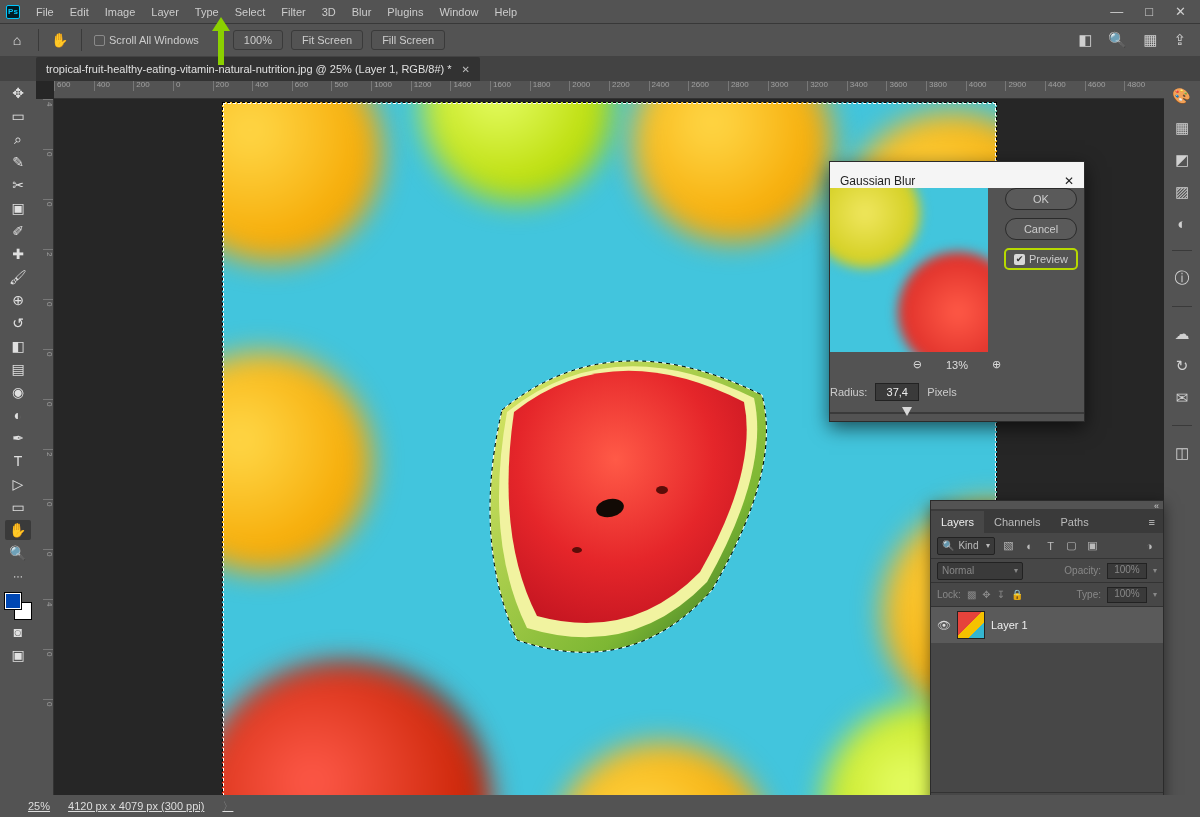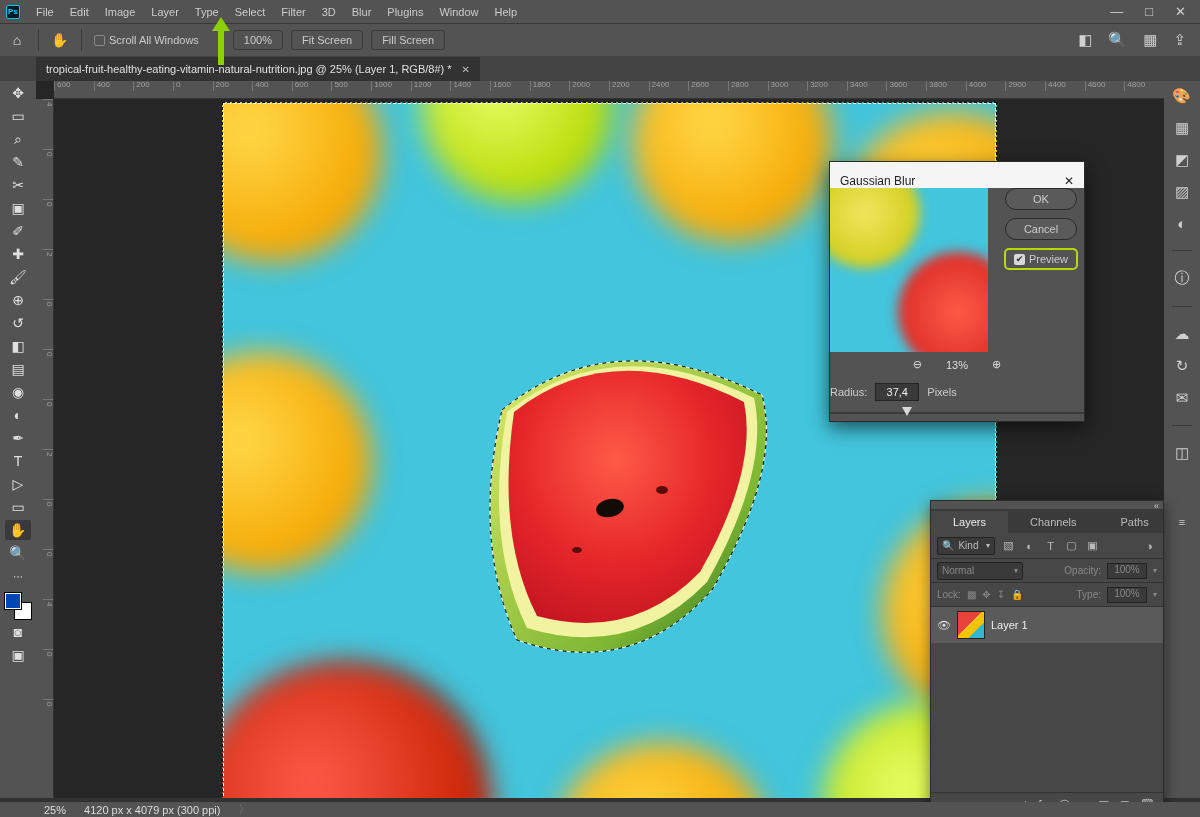--- a/index.html
+++ b/index.html
@@ -73,39 +73,39 @@
 .dialog .radiusrow{display:flex;align-items:center;gap:8px;margin-top:12px;font-size:11px;}
 .dialog .radiusrow input{width:44px;height:18px;background:#3a3a3a;border:1px solid #222;color:#eee;text-align:center;font-size:11px;}
 .dialog .slider{position:relative;height:16px;margin-top:4px;}
 .dialog .slider .track{position:absolute;left:0;right:0;top:7px;height:2px;background:#3a3a3a;}
 .dialog .slider .thumb{position:absolute;top:2px;left:72px;width:0;height:0;border-left:5px solid transparent;border-right:5px solid transparent;border-top:9px solid #d8d8d8;}
 
 
 .layers{position:absolute;right:36px;top:500px;width:234px;bottom:0;background:#474747;border:1px solid #2b2b2b;box-shadow:0 4px 14px rgba(0,0,0,0.5);display:flex;flex-direction:column;}
 .layers .collapse{height:8px;display:flex;justify-content:flex-end;padding-right:4px;color:#ccc;font-size:9px;background:#535353;}
 .layers .tabs{height:24px;background:#3a3a3a;display:flex;align-items:flex-end;}
-.layers .tabs .lt{padding:5px 22px;font-size:11px;color:#bbb;}
+.layers .tabs .lt{padding:5px 10px;font-size:11px;color:#bbb;}
 .layers .tabs .lt.active{background:#474747;color:#eee;}
 .layers .tabs .ham{margin-left:auto;padding:5px 8px;color:#ccc;}
 .layers .filterrow{height:26px;display:flex;align-items:center;gap:6px;padding:0 6px;border-bottom:1px solid #333;}
 .layers .filterrow .kind{width:58px;height:18px;background:#3a3a3a;border:1px solid #222;border-radius:2px;display:flex;align-items:center;padding:0 4px;font-size:10px;color:#bbb;gap:4px;}
 .layers .filterrow .kind::after{content:"▾";margin-left:auto;font-size:8px;}
 .layers .filterrow .fi{width:15px;height:15px;color:#bbb;font-size:11px;display:flex;align-items:center;justify-content:center;}
 .layers .blendrow,.layers .lockrow{height:24px;display:flex;align-items:center;gap:6px;padding:0 6px;font-size:10px;color:#888;border-bottom:1px solid #333;}
 .layers .blendrow .blend{width:86px;height:18px;background:#3a3a3a;border:1px solid #222;border-radius:2px;padding:0 4px;display:flex;align-items:center;}
 .layers .blendrow .blend::after{content:"▾";margin-left:auto;font-size:8px;}
 .layers .opbox{width:40px;height:16px;background:#3a3a3a;border:1px solid #222;text-align:center;}
 .layers .list{flex:1;overflow:auto;}
 .layers .layer{height:36px;background:#5a5a5a;display:flex;align-items:center;gap:6px;padding:0 6px;font-size:11px;color:#eee;}
 .layers .layer .eye{width:14px;text-align:center;color:#ddd;}
 .layers .layer .thumb{width:28px;height:28px;border:1px solid #222;background:linear-gradient(135deg,#e5433b 0 45%,#f5c200 45% 70%,#34b5d0 70%);}
 .layers .footer{height:24px;border-top:1px solid #333;display:flex;align-items:center;justify-content:flex-end;gap:10px;padding:0 8px;color:#bbb;font-size:12px;}
 
 
-.status{position:absolute;left:0;right:0;bottom:0;height:15px;background:#535353;display:flex;align-items:center;gap:18px;padding-left:44px;font-size:11px;color:#ddd;}
+.status{position:absolute;left:0;right:0;bottom:0;height:22px;background:#535353;display:flex;align-items:center;gap:18px;padding-left:28px;font-size:11px;color:#ddd;text-decoration:underline;}
 .status .sep2{color:#888;}
 
 
 .arrow{position:absolute;left:215px;top:17px;width:12px;height:48px;pointer-events:none;}
 .arrow .head{width:0;height:0;border-left:9px solid transparent;border-right:9px solid transparent;border-bottom:14px solid #8bd000;margin-left:-3px;}
 .arrow .shaft{width:6px;height:34px;background:#8bd000;margin:0 auto;}
 </style>
 </head>
 <body>
 

